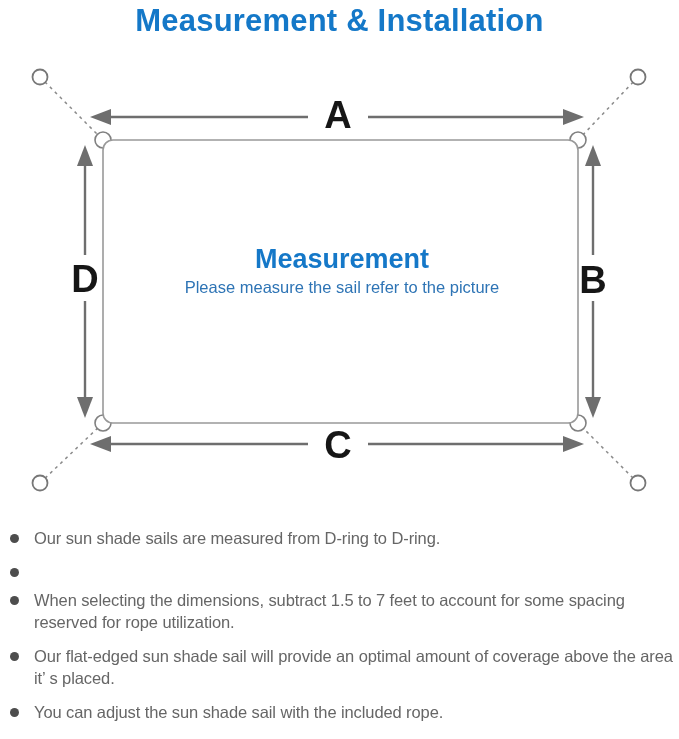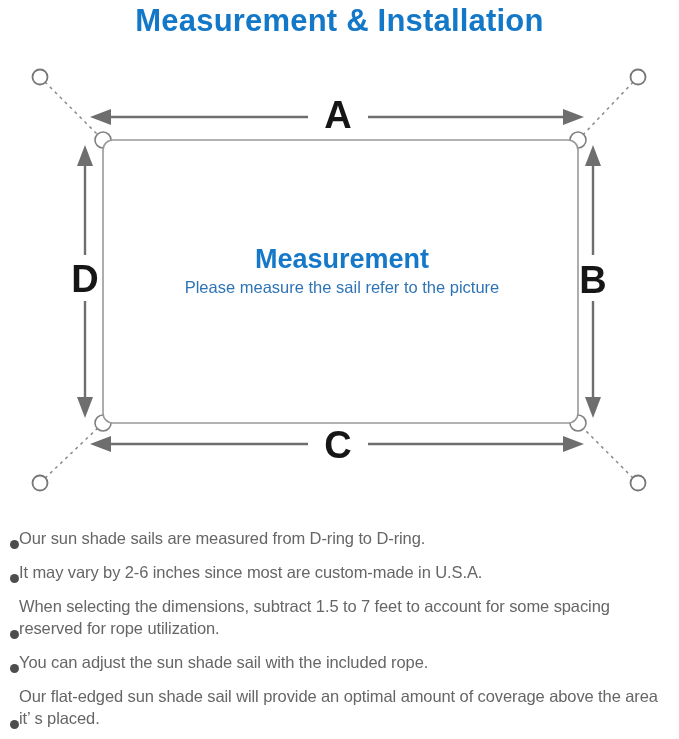--- a/index.html
+++ b/index.html
@@ -46,22 +46,22 @@
   }
   .notes {
     position: absolute;
     top: 527px; left: 0; right: 0;
     margin: 0;
     padding: 0 6px 0 10px;
     list-style: none;
   }
   .note {
     display: flex;
-    align-items: flex-end;
-    gap: 0;
+    align-items: flex-start;
+    gap: 15px;
     margin-bottom: 12px;
   }
   .dot {
     flex: none;
     width: 9px; height: 9px;
     margin-top: 7px;
     border-radius: 50%;
     background: #4d4d4d;
   }
   .note-text {
@@ -140,29 +140,28 @@
     <text class="center-caption" x="342" y="238" text-anchor="middle">Please measure the sail refer to the picture</text>
   </svg>
 
   <ul class="notes">
     <li class="note">
       <span class="dot"></span>
       <span class="note-text">Our sun shade sails are measured from D-ring to D-ring.</span>
     </li>
     <li class="note">
       <span class="dot"></span>
-      <span class="note-text">It may vary by 2-6 inches since most are custom-made in U.S.A.</span>
     </li>
     <li class="note">
       <span class="dot"></span>
       <span class="note-text">When selecting the dimensions, subtract 1.5 to 7 feet to account for some spacing reserved for rope utilization.</span>
     </li>
     <li class="note">
       <span class="dot"></span>
-      <span class="note-text">You can adjust the sun shade sail with the included rope.</span>
+      <span class="note-text">Our flat-edged sun shade sail will provide an optimal amount of coverage above the area it’ s placed.</span>
     </li>
     <li class="note">
       <span class="dot"></span>
-      <span class="note-text">Our flat-edged sun shade sail will provide an optimal amount of coverage above the area it’ s placed.</span>
+      <span class="note-text">You can adjust the sun shade sail with the included rope.</span>
     </li>
   </ul>
 
 </div>
 
 </body></html>

